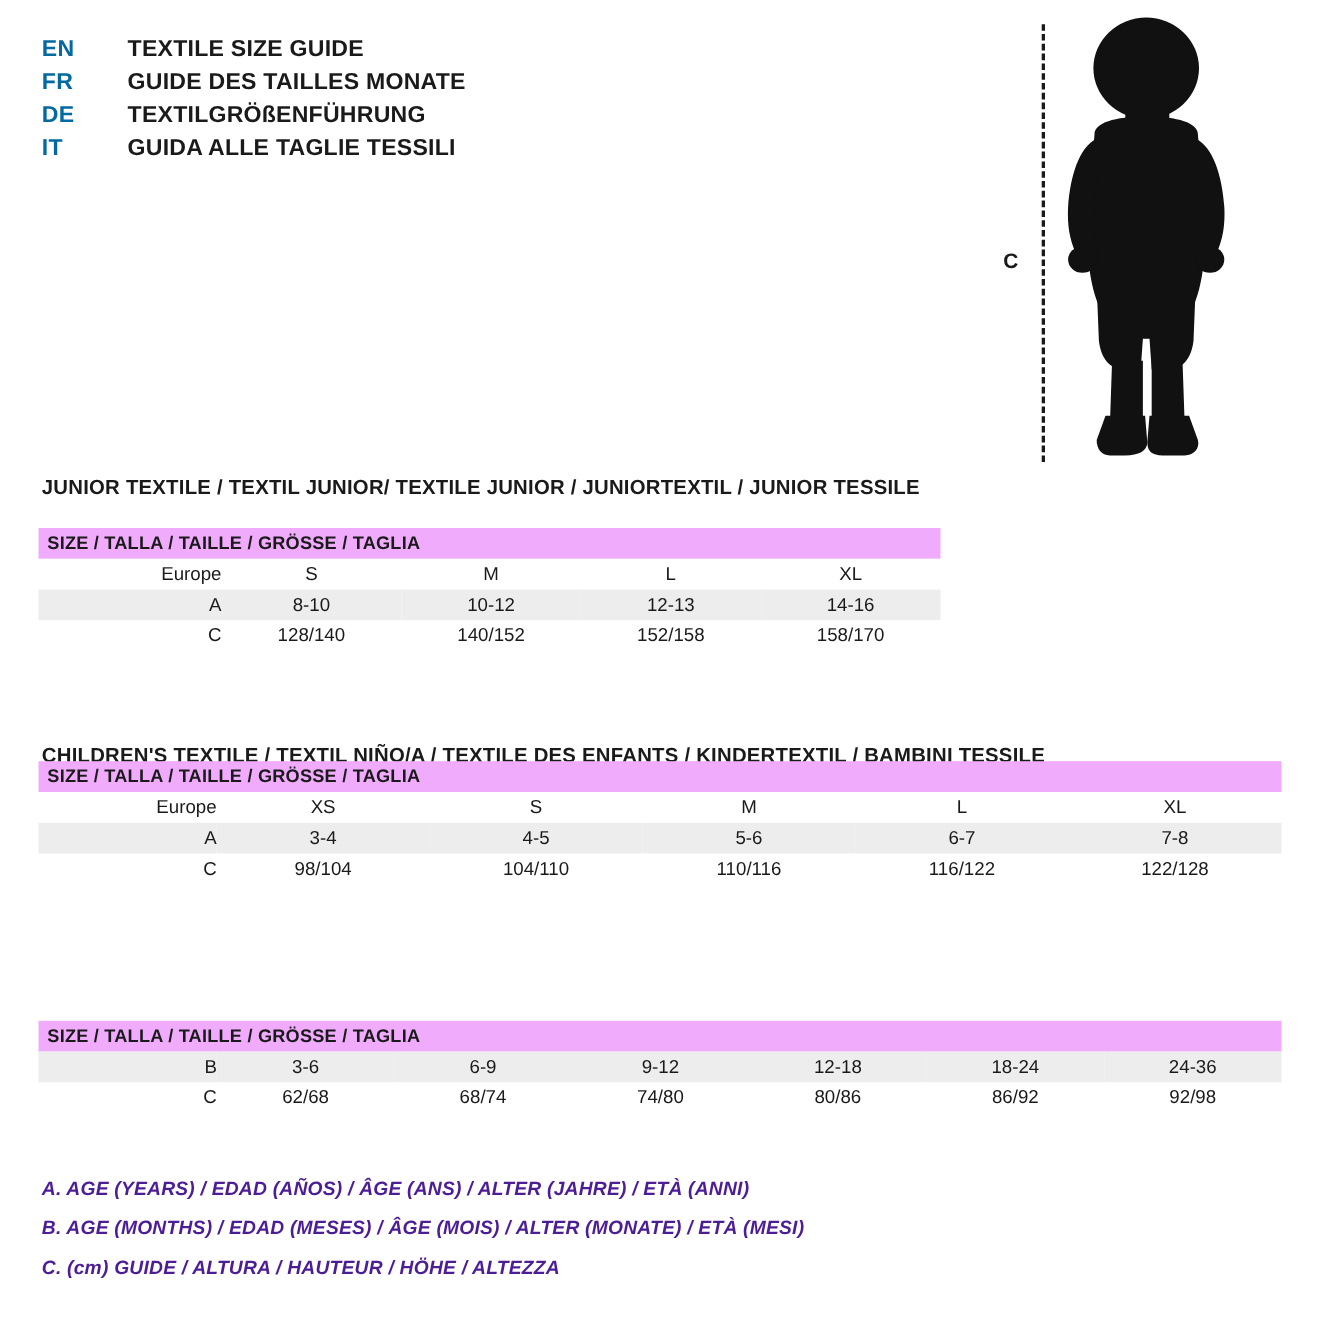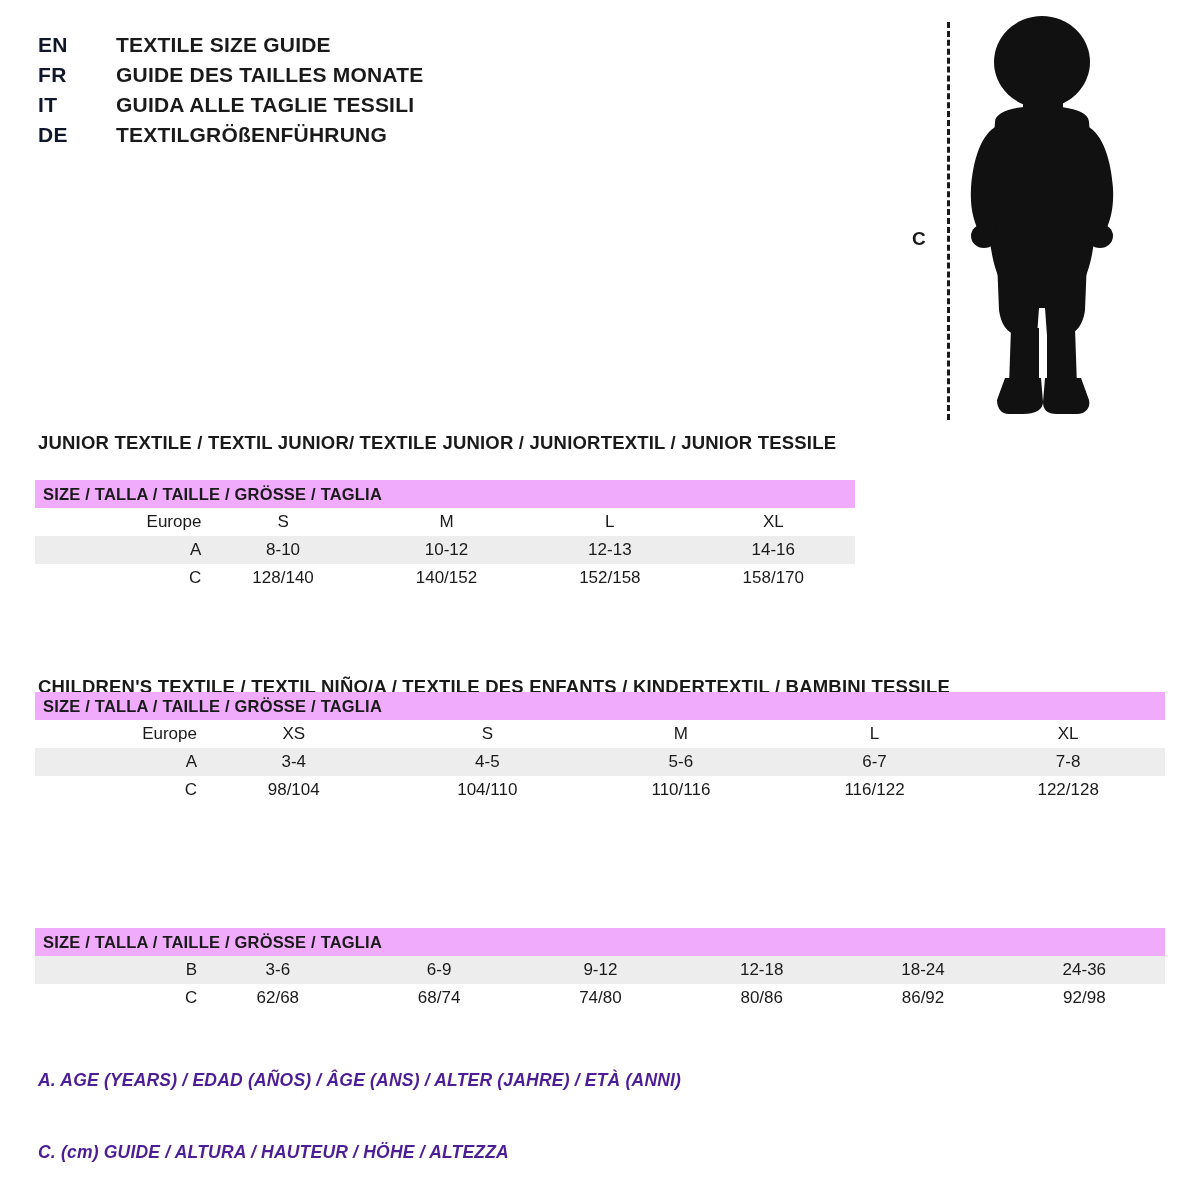--- a/index.html
+++ b/index.html
@@ -34,21 +34,21 @@
     align-items: baseline;
     height: 30px;
     line-height: 30px;
     white-space: nowrap;
   }
   .lang-code {
     width: 78px;
     font-size: 21px;
     font-weight: 700;
     letter-spacing: 0.3px;
-    color: #0f172a;
+    color: #0369a1;
   }
   .lang-title {
     font-size: 21px;
     font-weight: 700;
     letter-spacing: 0.2px;
     color: #1a1a1a;
   }
 
   
   .figure-area {
@@ -151,26 +151,26 @@
   <div class="lang-block">
     <div class="lang-row">
       <span class="lang-code">EN</span>
       <span class="lang-title">TEXTILE SIZE GUIDE</span>
     </div>
     <div class="lang-row">
       <span class="lang-code">FR</span>
       <span class="lang-title">GUIDE DES TAILLES MONATE</span>
     </div>
     <div class="lang-row">
+      <span class="lang-code">DE</span>
+      <span class="lang-title">TEXTILGRÖßENFÜHRUNG</span>
+    </div>
+    <div class="lang-row">
       <span class="lang-code">IT</span>
       <span class="lang-title">GUIDA ALLE TAGLIE TESSILI</span>
-    </div>
-    <div class="lang-row">
-      <span class="lang-code">DE</span>
-      <span class="lang-title">TEXTILGRÖßENFÜHRUNG</span>
     </div>
   </div>
 
   <div class="figure-area">
     <div class="dash-line"></div>
     <span class="height-label">C</span>
     <svg class="figure-svg" width="220" height="410" viewBox="0 0 220 410">
       <g fill="#111111">
 
         <ellipse cx="107" cy="52" rx="48" ry="46"></ellipse>
@@ -294,15 +294,16 @@
         <td class="val">68/74</td>
         <td class="val">74/80</td>
         <td class="val">80/86</td>
         <td class="val">86/92</td>
         <td class="val">92/98</td>
       </tr>
     </tbody>
   </table>
 
   <div class="legend" style="top:1070px;">A. AGE (YEARS) / EDAD (AÑOS) / ÂGE (ANS) / ALTER (JAHRE) / ETÀ (ANNI)</div>
+  <div class="legend" style="top:1106px;">B. AGE (MONTHS) / EDAD (MESES) / ÂGE (MOIS) / ALTER (MONATE) / ETÀ (MESI)</div>
   <div class="legend" style="top:1142px;">C. (cm) GUIDE / ALTURA / HAUTEUR / HÖHE / ALTEZZA</div>
 
 </div>
 
 </body></html>

